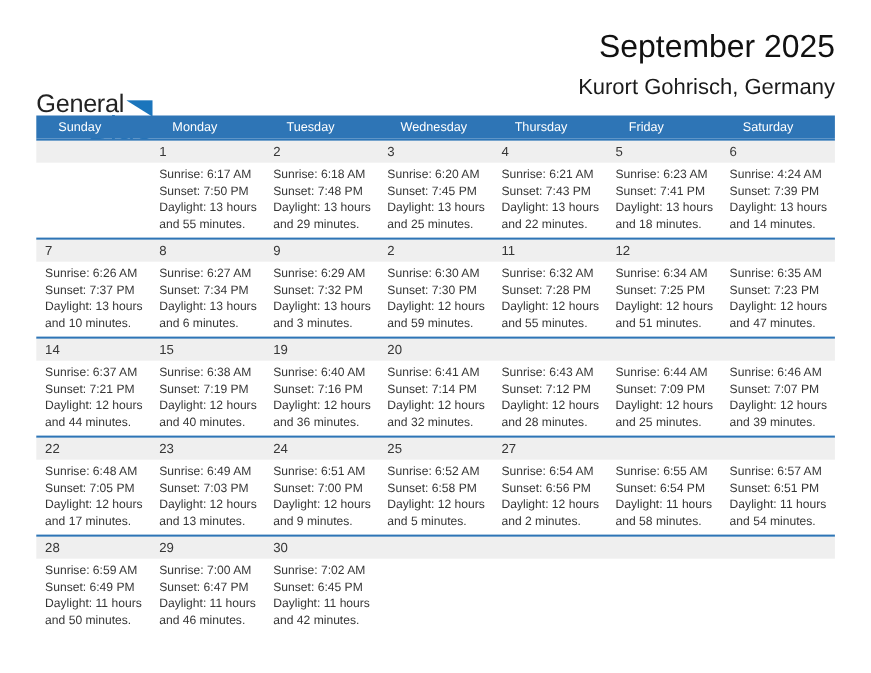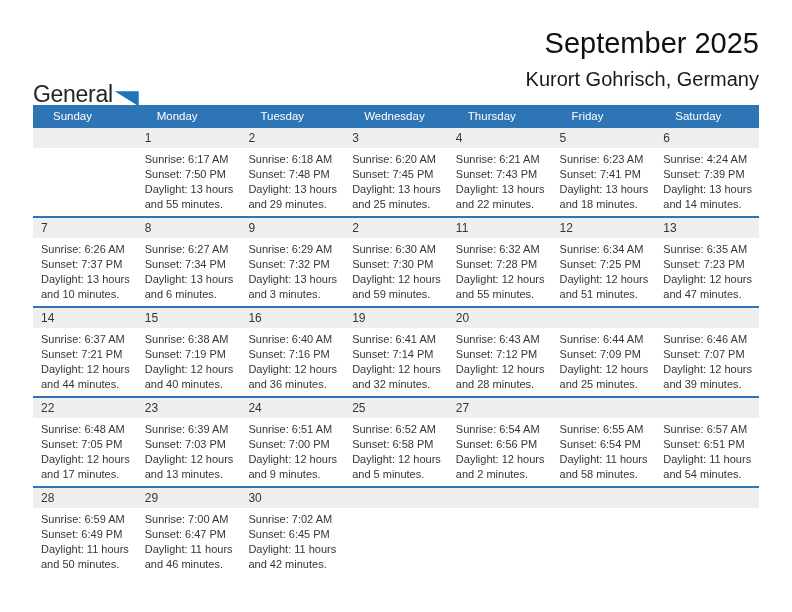--- a/index.html
+++ b/index.html
@@ -120,21 +120,20 @@
           </div>
         </div>
         <div class="week">
           <div class="band grid7">
             <div class="date-cell">7</div>
             <div class="date-cell">8</div>
             <div class="date-cell">9</div>
             <div class="date-cell">2</div>
             <div class="date-cell">11</div>
             <div class="date-cell">12</div>
-            <div class="date-cell">13</div>
           </div>
           <div class="details grid7">
             <div class="details-cell">
               <div>Sunrise: 6:26 AM</div>
               <div>Sunset: 7:37 PM</div>
               <div>Daylight: 13 hours</div>
               <div>and 10 minutes.</div>
             </div>
             <div class="details-cell">
               <div>Sunrise: 6:27 AM</div>
@@ -171,21 +170,20 @@
               <div>Sunset: 7:23 PM</div>
               <div>Daylight: 12 hours</div>
               <div>and 47 minutes.</div>
             </div>
           </div>
         </div>
         <div class="week">
           <div class="band grid7">
             <div class="date-cell">14</div>
             <div class="date-cell">15</div>
-            <div class="date-cell">16</div>
             <div class="date-cell">19</div>
             <div class="date-cell">20</div>
           </div>
           <div class="details grid7">
             <div class="details-cell">
               <div>Sunrise: 6:37 AM</div>
               <div>Sunset: 7:21 PM</div>
               <div>Daylight: 12 hours</div>
               <div>and 44 minutes.</div>
             </div>
@@ -236,21 +234,21 @@
             <div class="date-cell">27</div>
           </div>
           <div class="details grid7">
             <div class="details-cell">
               <div>Sunrise: 6:48 AM</div>
               <div>Sunset: 7:05 PM</div>
               <div>Daylight: 12 hours</div>
               <div>and 17 minutes.</div>
             </div>
             <div class="details-cell">
-              <div>Sunrise: 6:39 AM</div>
+              <div>Sunrise: 6:49 AM</div>
               <div>Sunset: 7:03 PM</div>
               <div>Daylight: 12 hours</div>
               <div>and 13 minutes.</div>
             </div>
             <div class="details-cell">
               <div>Sunrise: 6:51 AM</div>
               <div>Sunset: 7:00 PM</div>
               <div>Daylight: 12 hours</div>
               <div>and 9 minutes.</div>
             </div>

